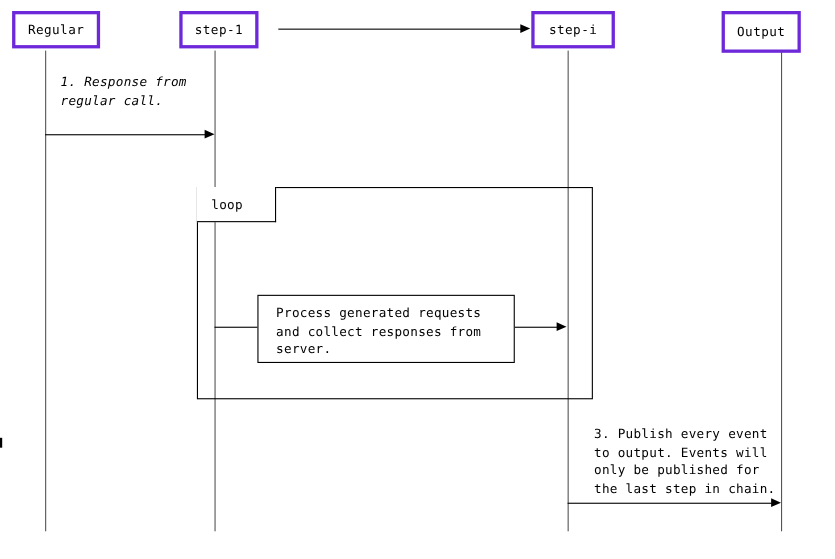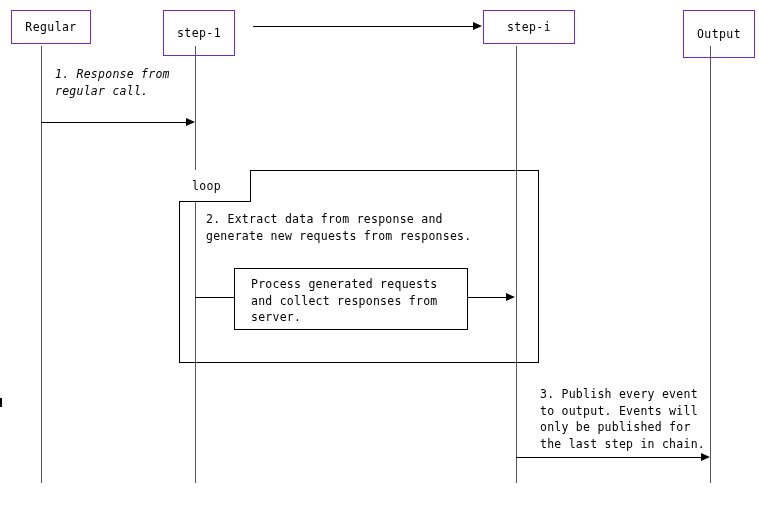--- a/index.html
+++ b/index.html
@@ -15,21 +15,21 @@
     width: 759px;
     height: 508px;
     background: #ffffff;
     overflow: hidden;
   }
 
   
   .participant {
     position: absolute;
     box-sizing: border-box;
-    border: 1px solid #6d28d9;
+    border: 3px solid #6d28d9;
     background: #ffffff;
     display: flex;
     align-items: center;
     justify-content: center;
     font-size: 11.5px;
     color: #000000;
     letter-spacing: 0.4px;
     white-space: nowrap;
   }
 
@@ -107,51 +107,49 @@
 </style>
 </head>
 <body>
 
 <div id="diagram">
 
   <div class="participant" style="left:11px; top:10px; width:80px; height:34px;">
     <span>Regular</span>
   </div>
 
-  <div class="participant" style="left:163px; top:10px; width:72px; height:46px;">
+  <div class="participant" style="left:163px; top:10px; width:72px; height:34px;">
     <span>step-1</span>
   </div>
 
-  <div class="participant" style="left:483px; top:10px; width:92px; height:34px;">
+  <div class="participant" style="left:483px; top:10px; width:76px; height:34px;">
     <span>step-i</span>
   </div>
 
-  <div class="participant" style="left:683px; top:10px; width:72px; height:48px;align-items:center;">
+  <div class="participant" style="left:656px; top:10px; width:72px; height:38px;align-items:center;">
     <span>Output</span>
   </div>
 
   <div class="lifeline" style="left:41px; top:46px; height:437px;"></div>
   <div class="lifeline" style="left:195px; top:46px; height:437px;"></div>
   <div class="lifeline" style="left:516px; top:46px; height:437px;"></div>
   <div class="lifeline" style="left:710px; top:46px; height:437px;"></div>
 
   <div class="msg-line" style="left:253px; top:26px; width:221px;"></div>
   <div class="msg-head" style="left:473px; top:21.5px;"></div>
 
   <div class="msg-text" style="left:55px; top:66px;font-style:italic;">1. Response from
 regular call.</div>
   <div class="msg-line" style="left:41px; top:122px; width:146px;"></div>
   <div class="msg-head" style="left:186px; top:117.5px;"></div>
 
   <div class="fragment" style="left:179px; top:170px; width:360px; height:193px;"></div>
   <div class="fragment-label" style="left:179px; top:170px; width:72px; height:32px;text-align:center;">
     <span>loop</span>
   </div>
-  <div class="msg-text" style="left:206px; top:211px;">2. Extract data from response and
-generate new requests from responses.</div>
 
   <div class="msg-line" style="left:195px; top:297px; width:40px;"></div>
   <div class="msg-line" style="left:467px; top:297px; width:40px;"></div>
   <div class="msg-head" style="left:506px; top:292.5px;"></div>
   <div class="note" style="left:234px; top:268px; width:234px; height:62px;padding-left:16px;">Process generated requests
 and collect responses from
 server.</div>
 
   <div class="msg-text" style="left:520px; top:386px;margin-left:20px;">3. Publish every event
 to output. Events will

